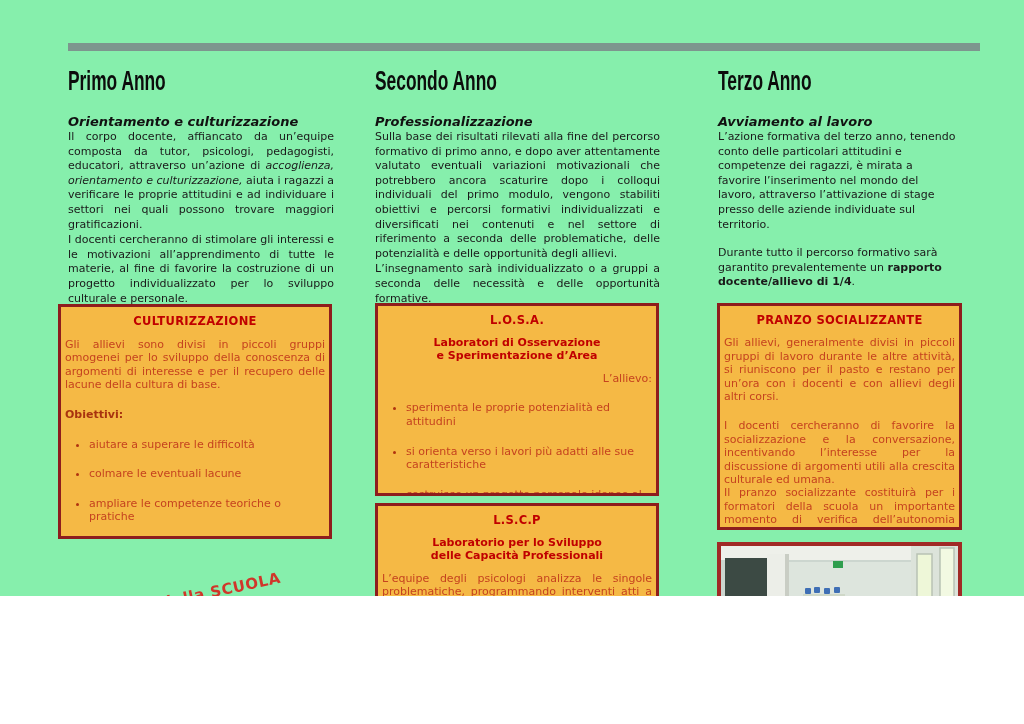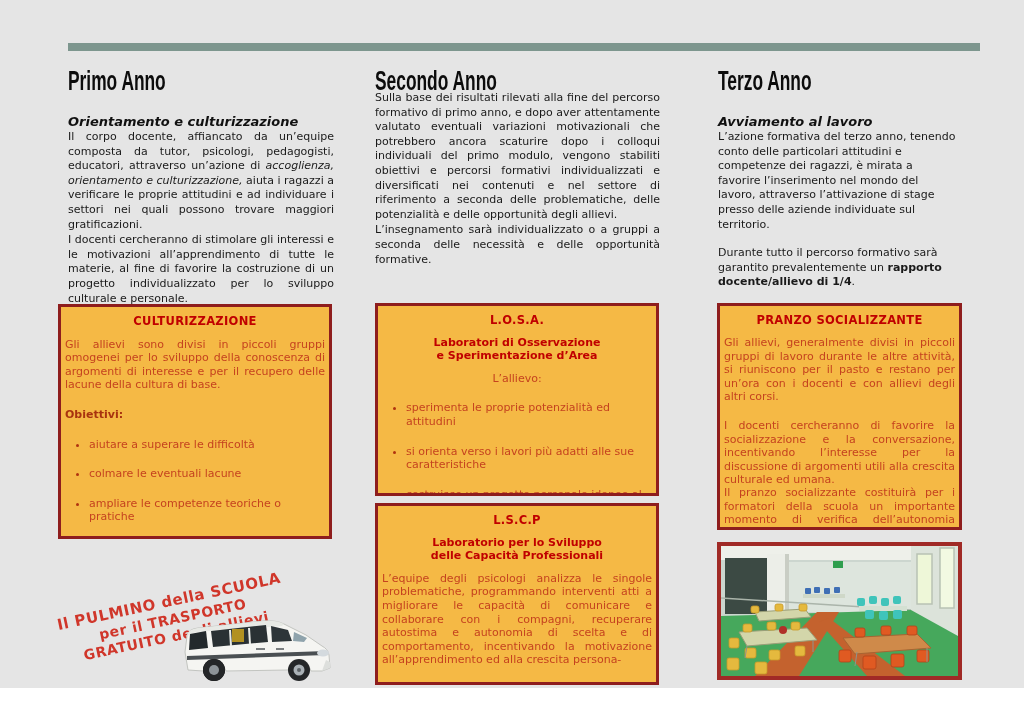--- a/index.html
+++ b/index.html
@@ -1,17 +1,17 @@
 <!DOCTYPE html>
 <html><head>
 <meta charset="utf-8">
 <style>
   html,body { margin:0; padding:0; background:#ffffff; }
   .page {
-    position:relative; width:1024px; height:688px; background:#e5e5e5;
+    position:relative; width:1024px; height:596px; background:#86efac;
     font-family:"DejaVu Sans","Liberation Sans",sans-serif; overflow:hidden;
     color:#1a1a1a;
   }
   .bar { position:absolute; height:8px; }
   .bar-top { left:68px; top:43px; width:912px; background:#7d968e; }
   .bar-bottom { left:45px; top:689px; width:940px; background:#f2c246; }
 
   .col { position:absolute; top:60px; }
   .col1 { left:68px; width:266px; }
   .col2 { left:375px; width:285px; }
@@ -129,31 +129,32 @@
       <circle cx="38" cy="62" r="11" fill="#242628"></circle>
       <circle cx="38" cy="62" r="5" fill="#8d9398"></circle>
       <circle cx="123" cy="62" r="11" fill="#242628"></circle>
       <circle cx="123" cy="62" r="5.5" fill="#aab1b6"></circle>
       <circle cx="123" cy="62" r="2" fill="#5c6165"></circle>
     </svg>
   </div>
 
   <section class="col col2">
     <h1 class="heading"><span>Secondo Anno</span></h1>
+    <h2 class="subtitle">Professionalizzazione</h2>
     <p class="bodytext">Sulla base dei risultati rilevati alla fine del percorso formativo di primo anno, e dopo aver attentamente valutato eventuali variazioni motivazionali che potrebbero ancora scaturire dopo i colloqui individuali del primo modulo, vengono stabiliti obiettivi e percorsi formativi individualizzati e diversificati nei contenuti e nel settore di riferimento a seconda delle problematiche, delle potenzialità e delle opportunità degli allievi.</p>
     <p class="bodytext">L’insegnamento sarà individualizzato o a gruppi a seconda delle necessità e delle opportunità formative.</p>
   </section>
 
   <div class="ybox box-losa">
     <div class="box-title">L.O.S.A.</div>
     <div class="box-subtitle">
       <div>Laboratori di Osservazione</div>
       <div>e Sperimentazione d’Area</div>
     </div>
-    <div class="box-body" style="text-align:center;">L’allievo:</div>
+    <div class="box-body" style="text-align:right;">L’allievo:</div>
     <ul>
       <li>sperimenta le proprie potenzialità ed attitudini</li>
       <li>si orienta verso i lavori più adatti alle sue caratteristiche</li>
       <li>costruisce un progetto personale idoneo al raggiungimento dei massimi obiettivi individuali.</li>
     </ul>
   </div>
 
   <div class="ybox box-lscp">
     <div class="box-title">L.S.C.P</div>
     <div class="box-subtitle">

